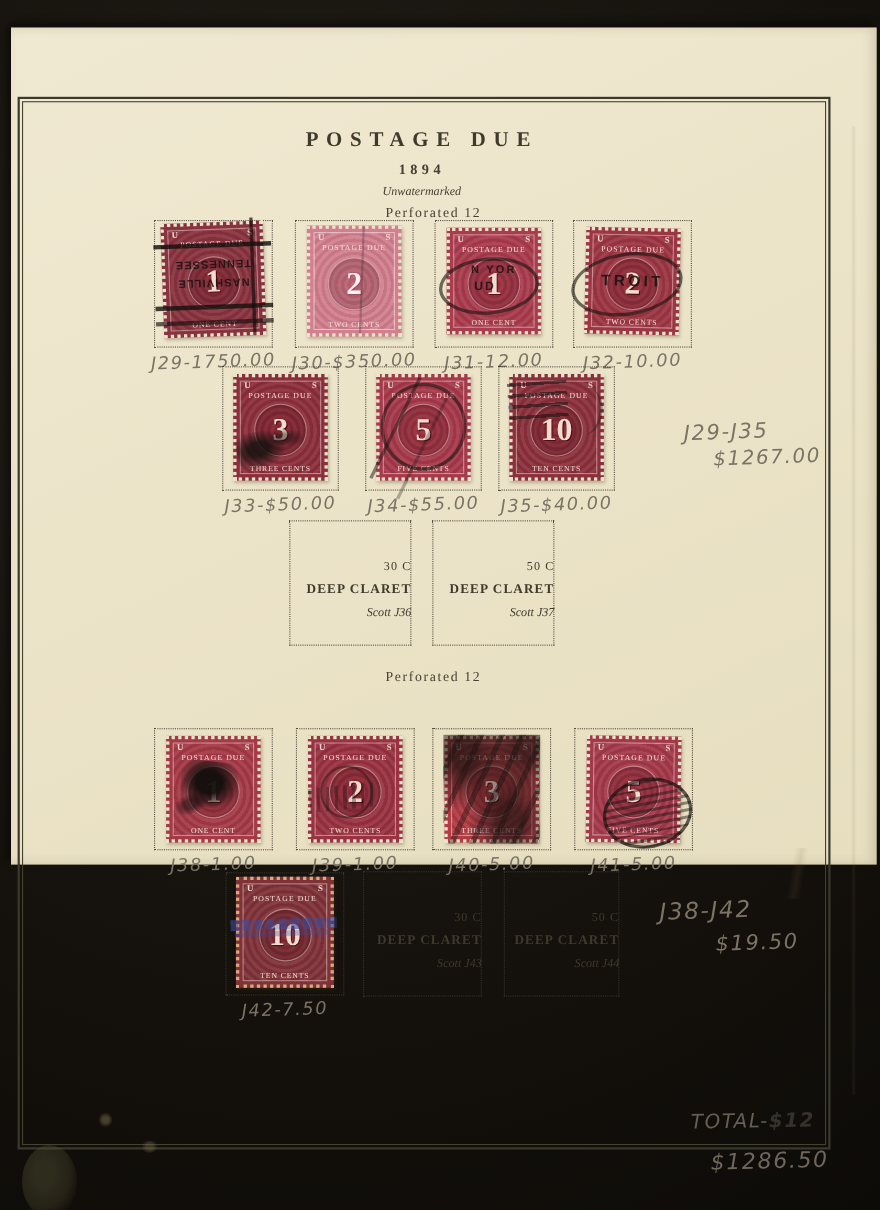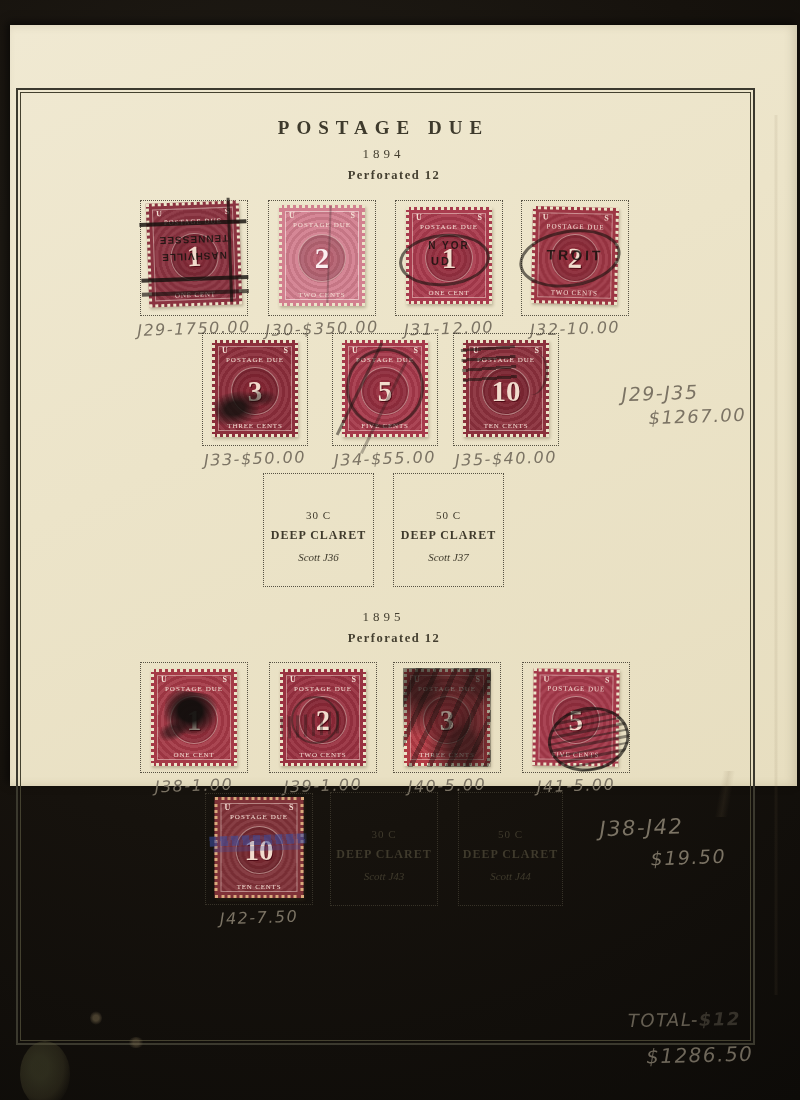--- a/index.html
+++ b/index.html
@@ -17,23 +17,23 @@
   .rule{
     position:absolute;left:6px;top:63px;width:735px;height:953px;
     border:2px solid #3b392e;
   }
   .rule::after{content:"";position:absolute;inset:2px;border:1px solid #44412f;}
   
   .header{position:absolute;left:0;width:747px;text-align:center;color:#443f30;}
   .header1{top:92px;}
   .header2{top:577px;}
   .title{font-size:19px;font-weight:bold;letter-spacing:7px;color:#3e3a2c;}
-  .year{font-size:13px;font-weight:normal;letter-spacing:4px;margin-top:7px;}
+  .year{font-size:13px;font-weight:bold;letter-spacing:4px;margin-top:7px;}
   .wm{font-size:11px;font-style:italic;margin-top:6px;}
-  .perf{font-size:12.5px;font-weight:bold;letter-spacing:1.5px;margin-top:6px;padding-left:21px;}
+  .perf{font-size:12.5px;font-weight:normal;letter-spacing:1.5px;margin-top:6px;padding-left:21px;}
   
   #slots{position:absolute;inset:0;}
   .slot{position:absolute;}
   .slot-box{position:absolute;inset:0;border:1px dotted rgba(62,57,45,.85);}
   .slot-j29{left:130px;top:175px;width:108px;height:116px;}
   .slot-j30{left:258px;top:175px;width:108px;height:116px;}
   .slot-j31{left:385px;top:175px;width:108px;height:116px;}
   .slot-j32{left:511px;top:175px;width:108px;height:116px;}
   .slot-j33{left:192px;top:308px;width:106px;height:113px;}
   .slot-j34{left:322px;top:308px;width:106px;height:113px;}
@@ -41,21 +41,21 @@
   .slot-j36{left:253px;top:448px;width:111px;height:114px;}
   .slot-j37{left:383px;top:448px;width:111px;height:114px;}
   .slot-j38{left:130px;top:637px;width:108px;height:111px;}
   .slot-j39{left:259px;top:637px;width:108px;height:111px;}
   .slot-j40{left:383px;top:637px;width:108px;height:111px;}
   .slot-j41{left:512px;top:637px;width:108px;height:111px;}
   .slot-j42{left:195px;top:768px;width:108px;height:112px;}
   .slot-j43{left:320px;top:767px;width:108px;height:114px;}
   .slot-j44{left:448px;top:767px;width:105px;height:114px;}
   
-  .empty-info{position:absolute;left:0;right:0;top:32%;text-align:center;color:#3f3a2c;}
+  .empty-info{position:absolute;left:0;right:0;top:32%;text-align:right;color:#3f3a2c;}
   .empty-value{font-size:11px;letter-spacing:1px;}
   .empty-color{font-size:12px;font-weight:bold;letter-spacing:1px;margin-top:7px;}
   .empty-catalog{font-size:11px;font-style:italic;margin-top:8px;}
   
   .stamp{
     position:absolute;left:50%;top:7px;width:86px;height:97px;
     transform:translateX(-50%) rotate(var(--rot,0deg));
     background:var(--sc,#99333f);
     border:3px dotted var(--pc,#ece4c9);
     box-sizing:border-box;
@@ -169,25 +169,25 @@
 </style>
 </head>
 <body>
 
 <div class="page">
   <div class="rule"></div>
 
   <div class="header header1">
     <div class="title">POSTAGE DUE</div>
     <div class="year">1894</div>
+    <div class="wm">Unwatermarked</div>
     <div class="perf">Perforated 12</div>
   </div>
 
   <div class="header header2">
-    <div class="year">1895</div>
     <div class="perf">Perforated 12</div>
   </div>
 
   <div id="slots">
       <div class="slot slot-j29">
     <div class="slot-box"></div>
     <div class="stamp s-j29" style="--sc: #8a3340; --pc: #ece4c9;">
       <div class="stamp-frame"></div>
       <div class="stamp-us">
         <span>U</span>

